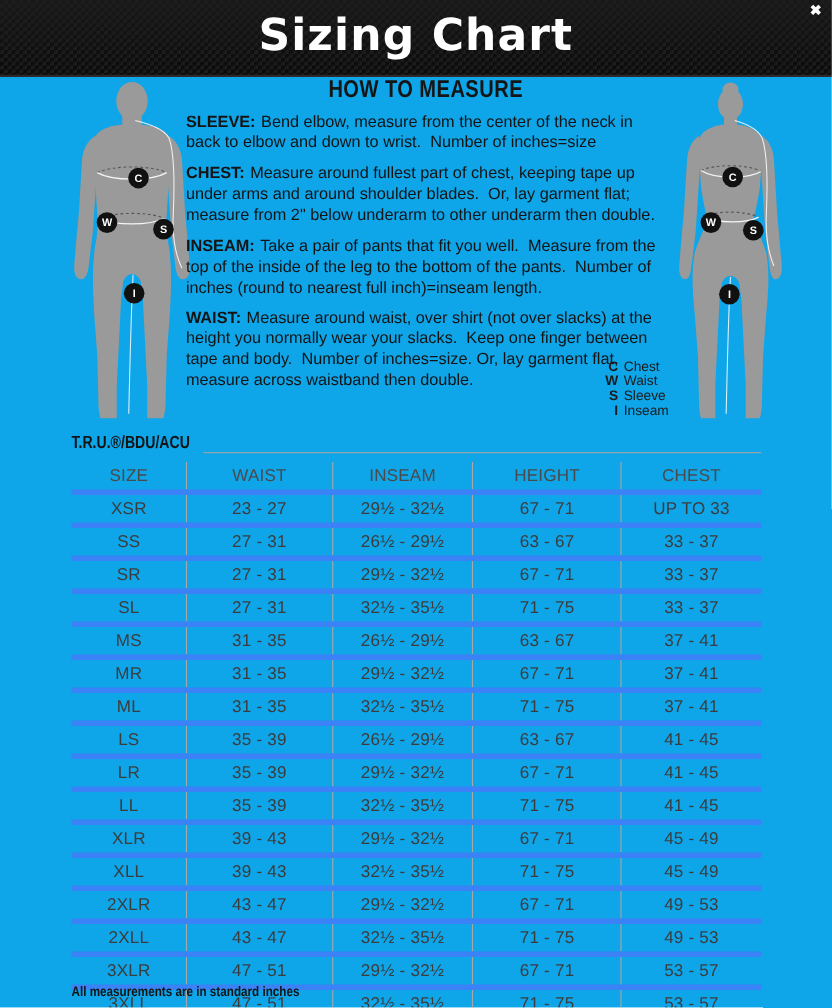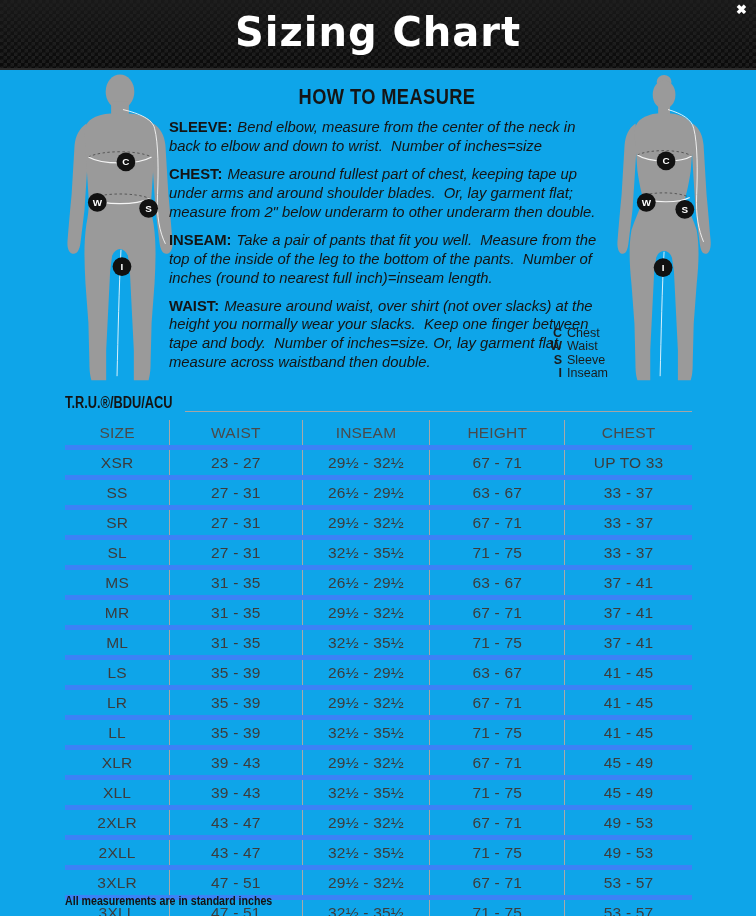--- a/index.html
+++ b/index.html
@@ -25,28 +25,28 @@
   }
   .hdr .close{
     position:absolute;right:9px;top:3px;color:#fff;font-size:13px;font-weight:bold;
     cursor:pointer;line-height:14px;
   }
   
   .fig{position:absolute;top:74px;}
   .fig.male{left:55px;width:130px;height:316px;}
   .fig.female{left:602px;width:136px;height:316px;}
   
-  .howto{position:absolute;left:169px;top:84px;width:436px;}
+  .howto{position:absolute;left:169px;top:68px;width:436px;}
   .howto h2{
     margin:0 0 8px 0;text-align:center;font-size:22px;font-weight:800;color:#151515;
     transform:scaleX(.83);transform-origin:50% 50%;letter-spacing:.5px;white-space:nowrap;
   }
   .para{font-size:14.8px;line-height:1.28;margin:0 0 9px 0;color:#141414;}
   .para b{margin-right:5px;}
-  .para span{white-space:pre-wrap;font-style:italic;}
+  .para span{white-space:pre-wrap;}
   
   .legend{position:absolute;left:548px;top:327px;font-size:12.5px;color:#1c1c1c;}
   .legend .row{line-height:13.4px;}
   .legend .key{display:inline-block;width:14px;text-align:right;font-weight:bold;margin-right:5px;}
   
   .tru-row{position:absolute;left:65px;top:394px;width:627px;display:flex;align-items:flex-end;height:18px;}
   .tru{
     font-weight:bold;font-size:16px;color:#141414;white-space:nowrap;
     transform:scaleX(.8);transform-origin:0 50%;margin-right:-24px;letter-spacing:0;
   }

